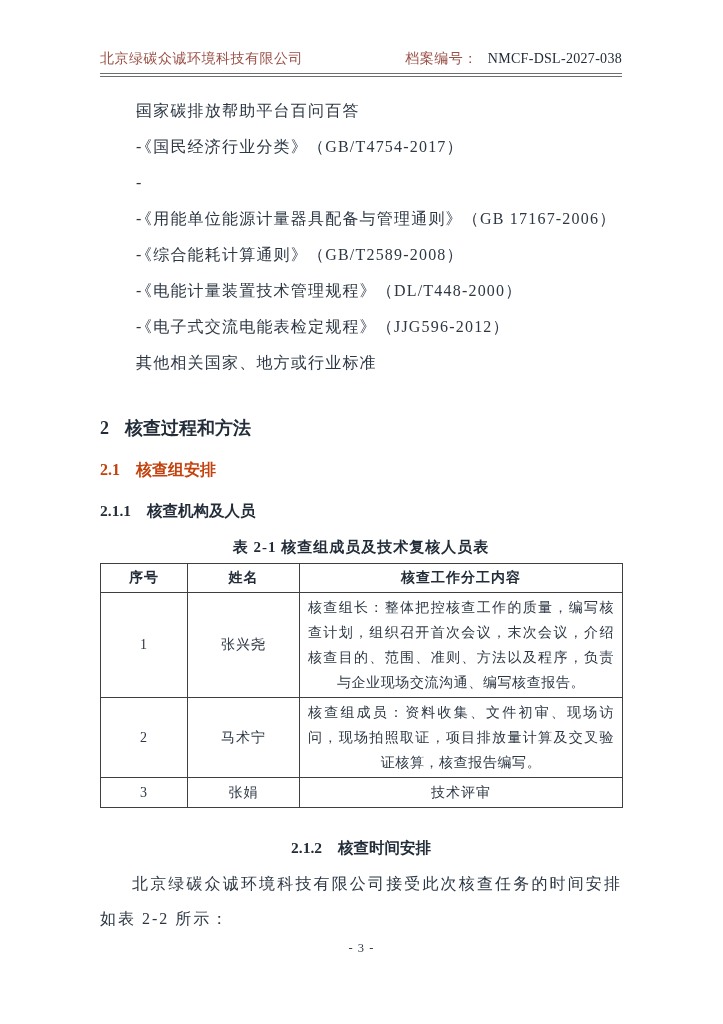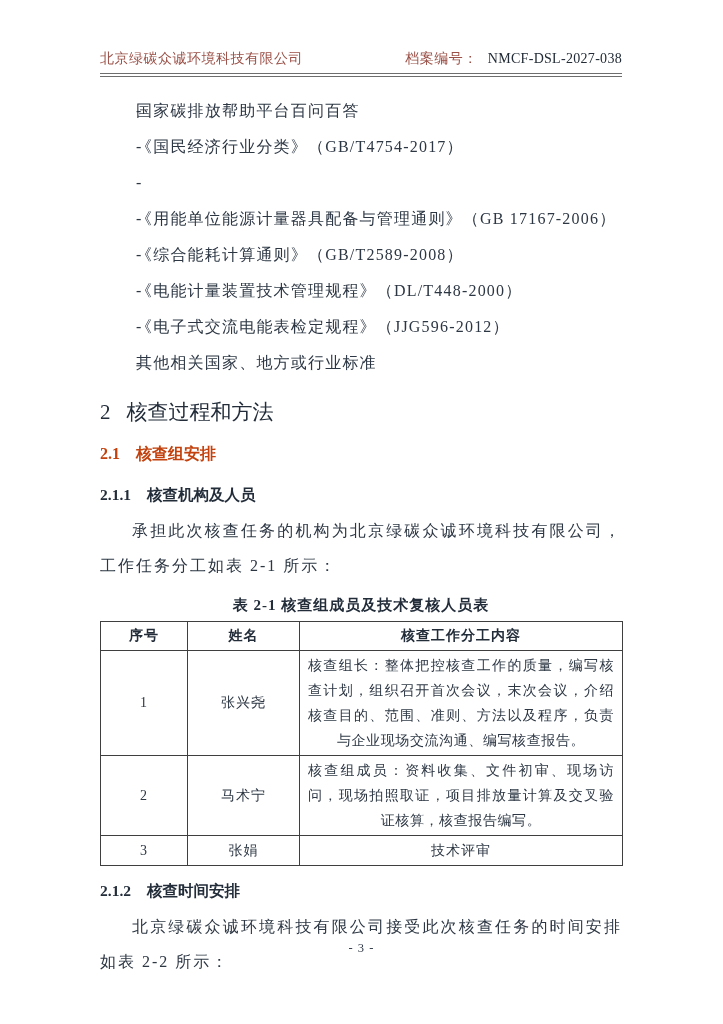--- a/index.html
+++ b/index.html
@@ -47,21 +47,21 @@
     align-items: baseline;
     height: 36px;
     line-height: 36px;
     font-size: 16px;
     letter-spacing: 1.2px;
     color: #2d3744;
   }
   .ref-item .dash { width: 20px; padding-left: 36px; flex: none; }
 
   
-  .h-l1 { margin-top: 16px; font-size: 21px; font-weight: normal; line-height: 30px; color: #232d3a; }
+  .h-l1 { margin-top: 32px; font-size: 18px; font-weight: bold; line-height: 30px; color: #232d3a; }
   .h-l2 { margin-top: 13px; font-size: 16px;   font-weight: bold; line-height: 28px; color: #c2410c; }
   .h-l3 { margin-top: 13px; font-size: 15.5px; font-weight: bold; line-height: 28px; color: #232d3a; }
   .h-num { margin-right: 16px; font-family: "Liberation Serif", serif; }
 
   
   .para {
     margin-top: 4px;
     font-size: 16px;
     line-height: 35px;
     letter-spacing: 2px;
@@ -175,21 +175,20 @@
     <div class="h-l1">
       <span class="h-num">2</span><span>核查过程和方法</span>
     </div>
     <div class="h-l2">
       <span class="h-num">2.1</span><span>核查组安排</span>
     </div>
     <div class="h-l3">
       <span class="h-num">2.1.1</span><span>核查机构及人员</span>
     </div>
 
-    <p class="para">承担此次核查任务的机构为北京绿碳众诚环境科技有限公司，工作任务分工如表 2-1 所示：</p>
 
     <div class="tbl-caption">表 2-1 核查组成员及技术复核人员表</div>
 
     <table class="members">
       <colgroup>
           <col class="c-no">
           <col class="c-name">
           <col class="c-duty">
         </colgroup>
       <thead>
@@ -211,21 +210,21 @@
           <td class="cell-duty">核查组成员：资料收集、文件初审、现场访问，现场拍照取证，项目排放量计算及交叉验证核算，核查报告编写。</td>
         </tr>
         <tr>
           <td class="cell-center">3</td>
           <td class="cell-center">张娟</td>
           <td class="cell-duty cell-duty-center">技术评审</td>
         </tr>
       </tbody>
     </table>
 
-    <div class="h-l3" style="margin-top:11px;">
+    <div class="h-l3" style="margin-top:26px;text-align:center;">
       <span class="h-num">2.1.2</span><span>核查时间安排</span>
     </div>
     <p class="para">北京绿碳众诚环境科技有限公司接受此次核查任务的时间安排如表 2-2 所示：</p>
 
   </div>
 
   <div class="page-footer">- 3 -</div>
 </div>
 
 </body></html>

